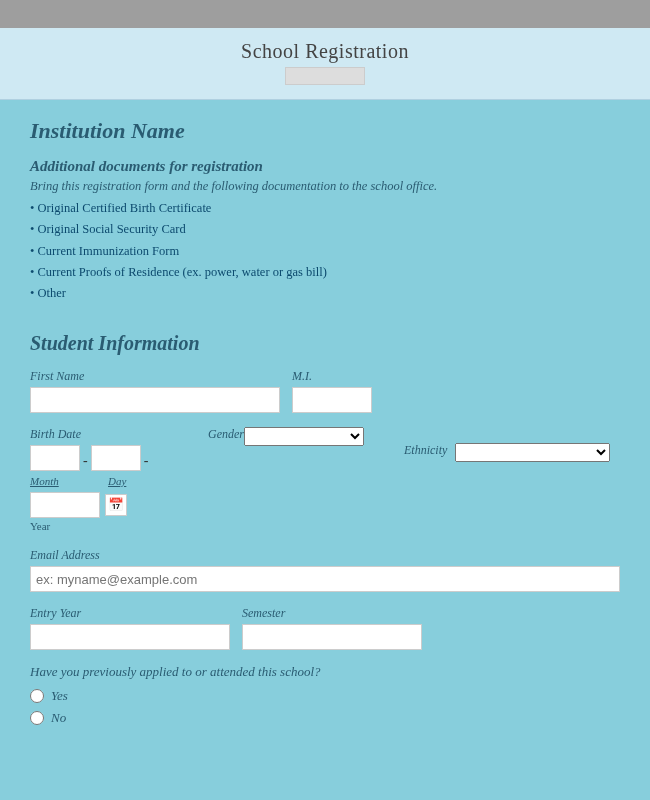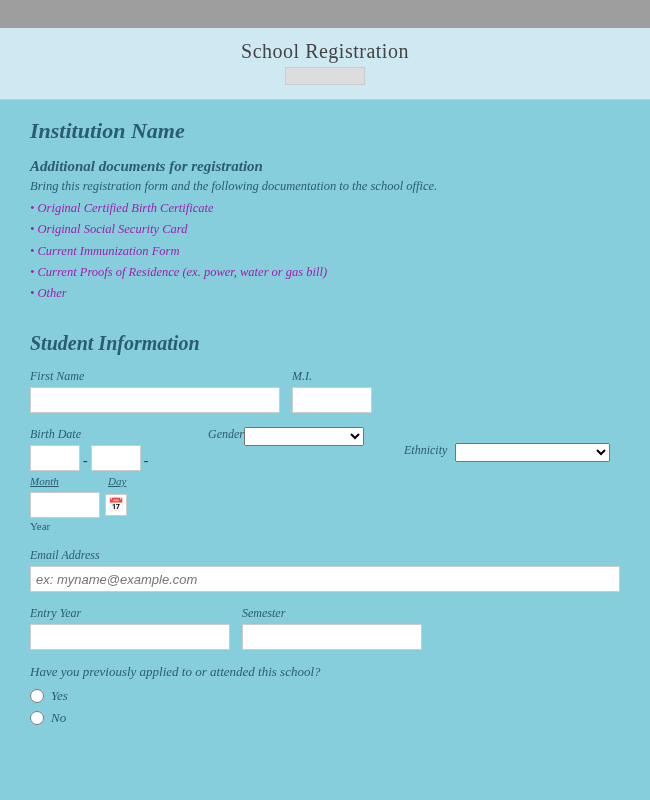--- a/index.html
+++ b/index.html
@@ -58,22 +58,21 @@
       color: #2a5c72;
       font-style: italic;
       margin-bottom: 4px;
     }
     .additional-docs ul {
       list-style: none;
       padding: 0;
     }
     .additional-docs ul li {
       font-size: 12.5px;
-      color: #a21caf;
-      font-style: italic;
+      color: #0c4a6e;
       line-height: 1.7;
     }
     .additional-docs ul li::before {
       content: '• ';
     }
     .section-title {
       font-size: 20px;
       color: #2a5c72;
       font-weight: bold;
       font-style: italic;
@@ -192,21 +191,20 @@
       margin-bottom: 3px;
     }
     .email-row input {
       width: 590px;
       border: 1px solid #ccc;
       background: #fff;
       font-size: 13px;
       padding: 3px 5px;
       height: 26px;
       color: #aaa;
-      font-style: italic;
     }
     .question-label {
       font-size: 13px;
       color: #2a5c72;
       font-style: italic;
       margin-bottom: 8px;
       margin-top: 4px;
     }
     .radio-row {
       display: flex;

